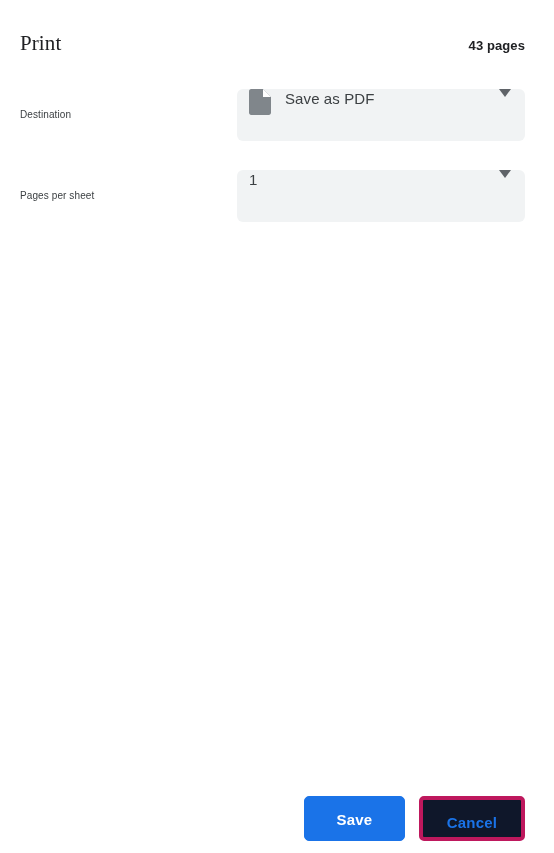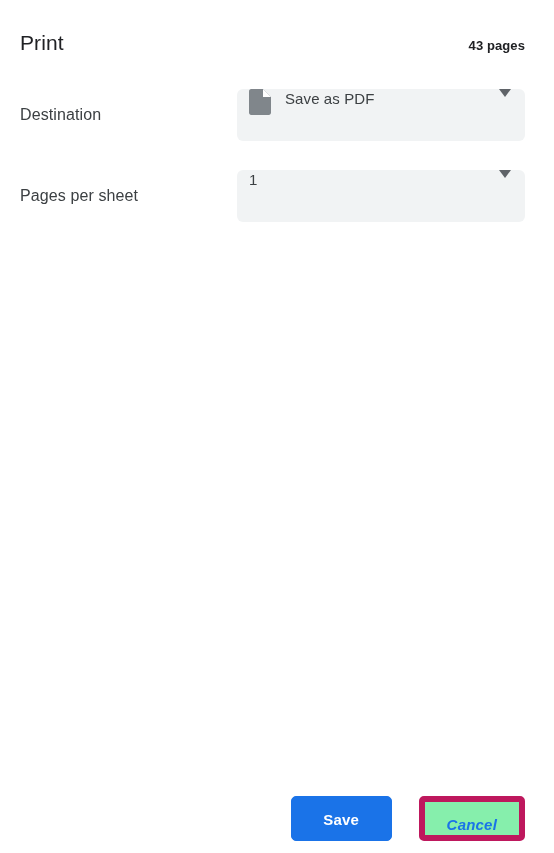--- a/index.html
+++ b/index.html
@@ -32,20 +32,21 @@
     justify-content: space-between;
     padding: 30px 29px 0 20px;
     height: 74px;
   }
   .dialog-title {
     font-size: 21px;
     font-weight: 400;
     color: #202124;
     line-height: 26px;
     letter-spacing: 0.1px;
+    font-family: Liberation Serif, serif;
   }
   .page-count {
     font-size: 13px;
     font-weight: 700;
     color: #202124;
     line-height: 20px;
     letter-spacing: 0.1px;
   }
 
   
@@ -53,21 +54,21 @@
     padding: 0 29px 0 20px;
   }
   .setting-row {
     display: flex;
     align-items: center;
     height: 81px;
   }
   .setting-label {
     width: 217px;
     flex: 0 0 217px;
-    font-size: 16px;
+    font-size: 10px;
     color: #3c4043;
     line-height: 20px;
     letter-spacing: 0.1px;
   }
   .select-box {
     flex: 1 1 auto;
     height: 52px;
     background: #f1f3f4;
     border-radius: 6px;
     display: flex;
@@ -109,21 +110,21 @@
 
   
   .dialog-body-spacer {
     flex: 1 1 auto;
   }
 
   
   .dialog-footer {
     display: flex;
     justify-content: flex-end;
-    gap: 27px;
+    gap: 14px;
     padding: 0 29px 12px 20px;
     height: 57px;
   }
   .btn {
     font-family: "Liberation Sans", sans-serif;
     font-size: 15px;
     font-weight: 700;
     letter-spacing: 0.2px;
     border-radius: 5px;
     height: 45px;
@@ -133,25 +134,24 @@
     text-align: center;
     white-space: nowrap;
   }
   .btn-primary {
     background: #1a73e8;
     color: #ffffff;
     border: 1px solid #1a73e8;
     min-width: 101px;
   }
   .btn-secondary {
-    background: #86efac;
+    background: #0f172a;
     color: #1a73e8;
-    border: 6px solid #be185d;
+    border: 4px solid #be185d;
     min-width: 106px;
-    font-style: italic;
   }
 </style>
 </head>
 <body>
 
 <div class="print-dialog">
 
   <div class="dialog-header">
     <div class="dialog-title">Print</div>
     <div class="page-count">43 pages</div>

